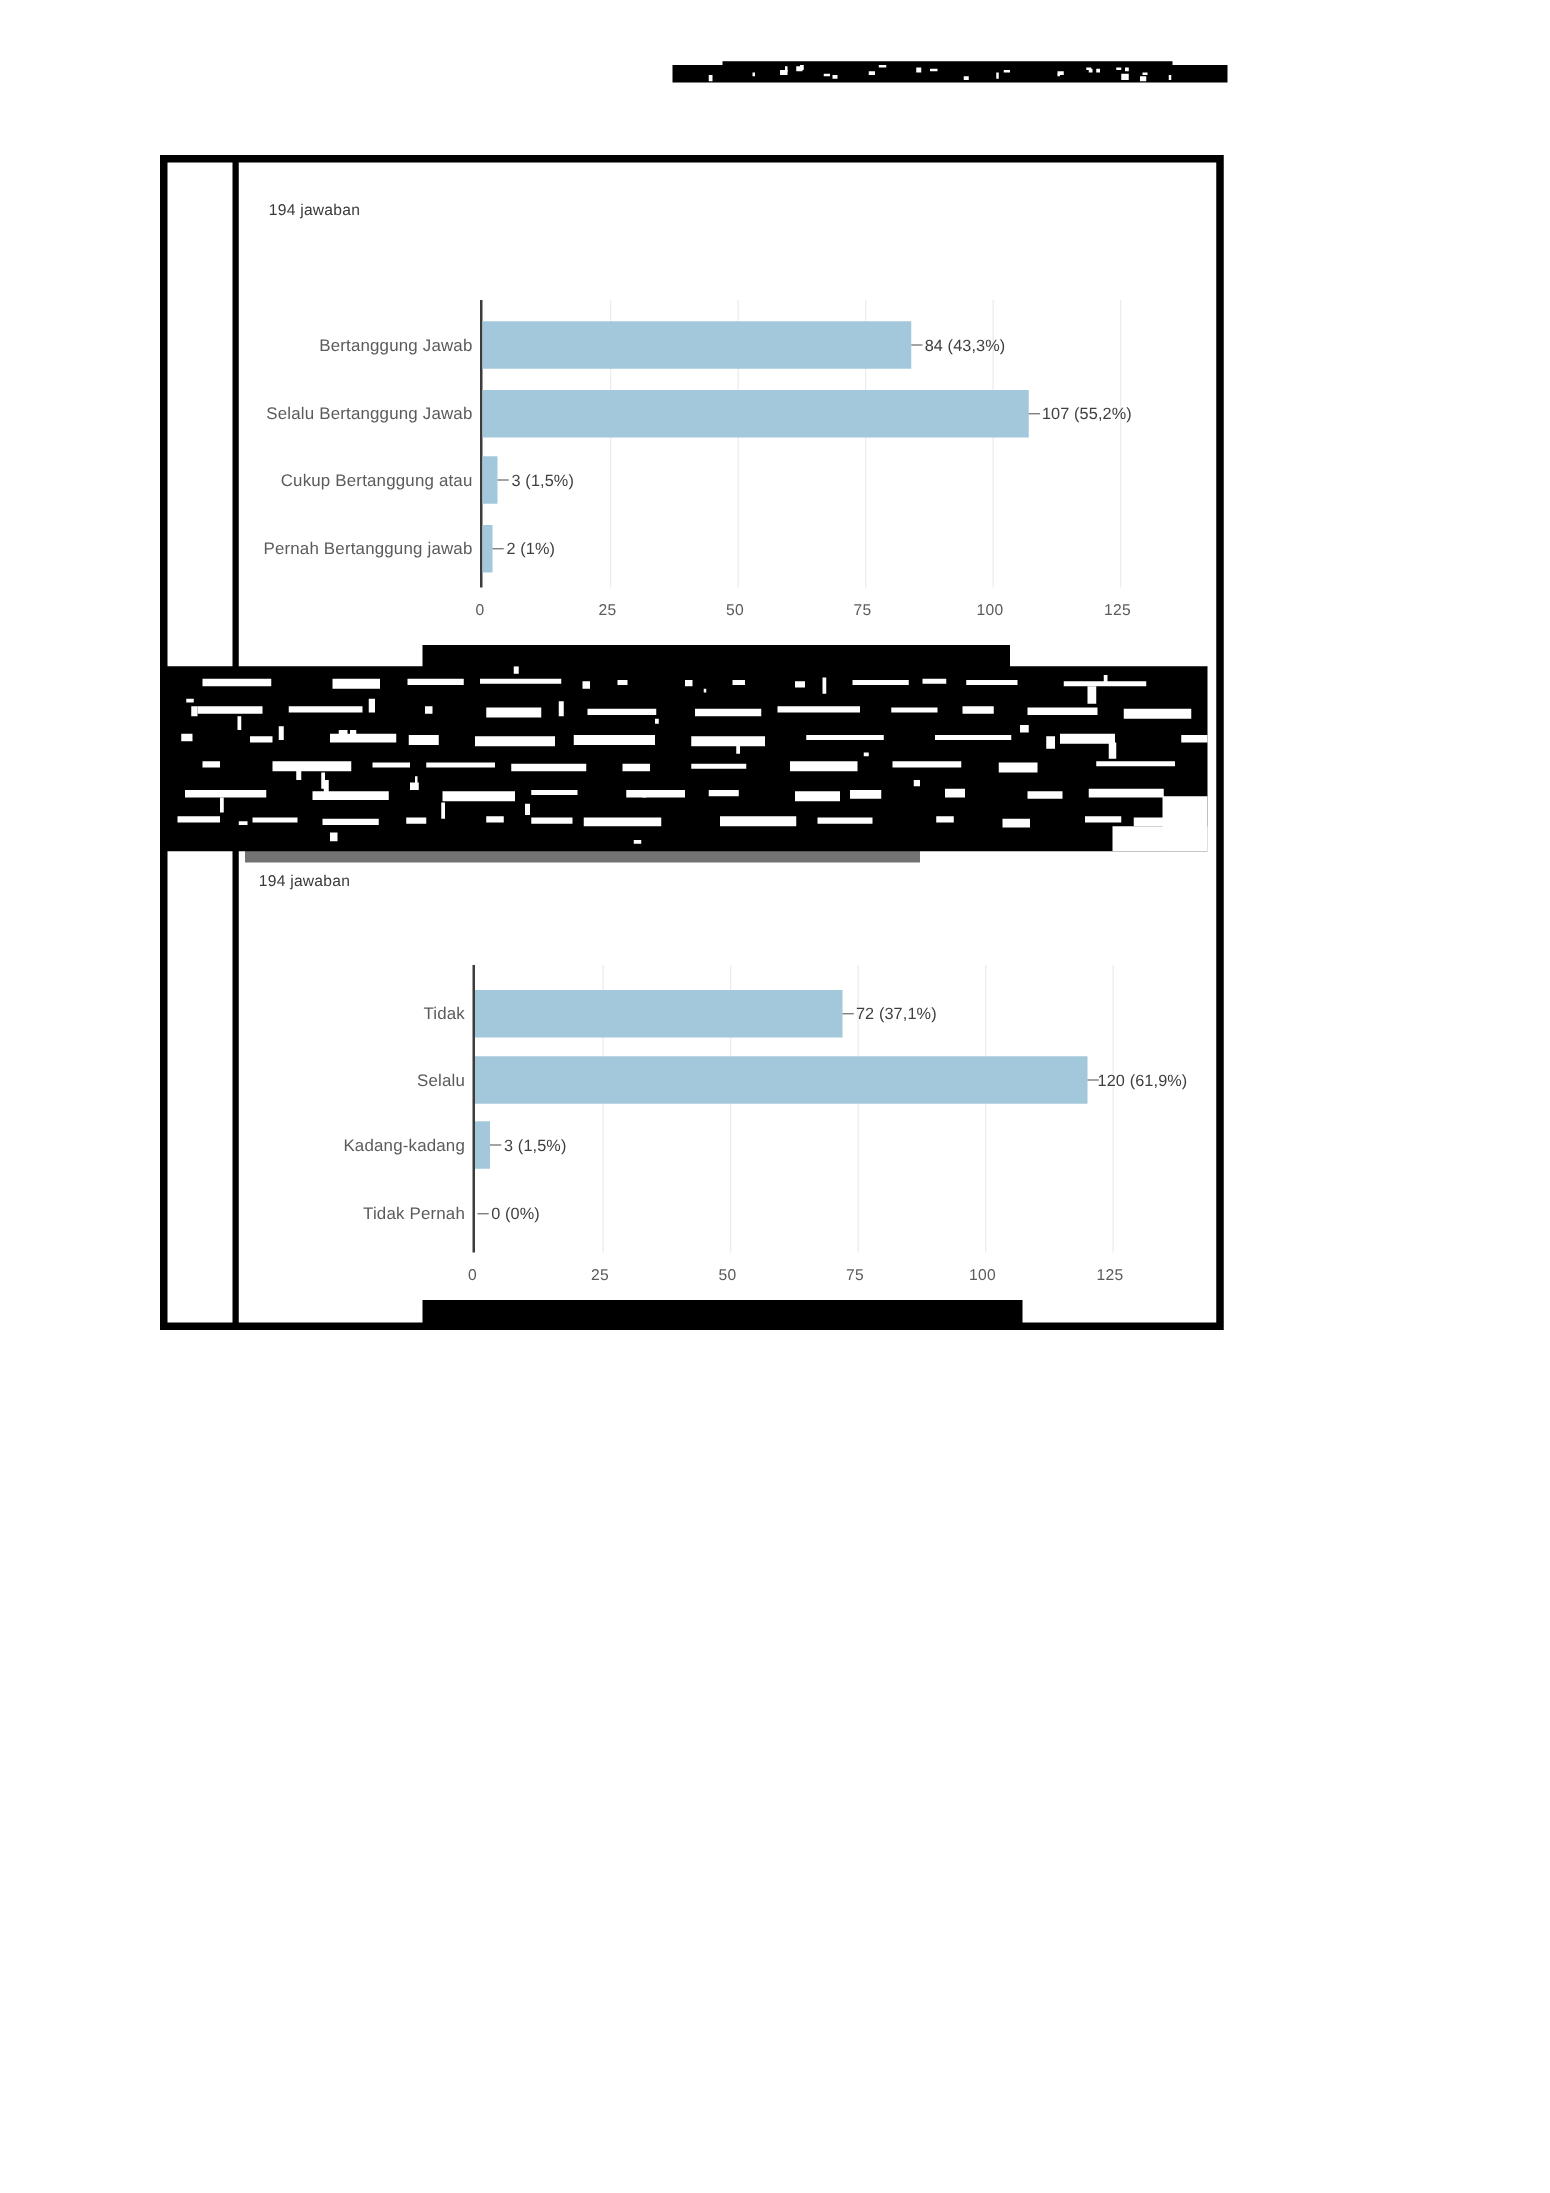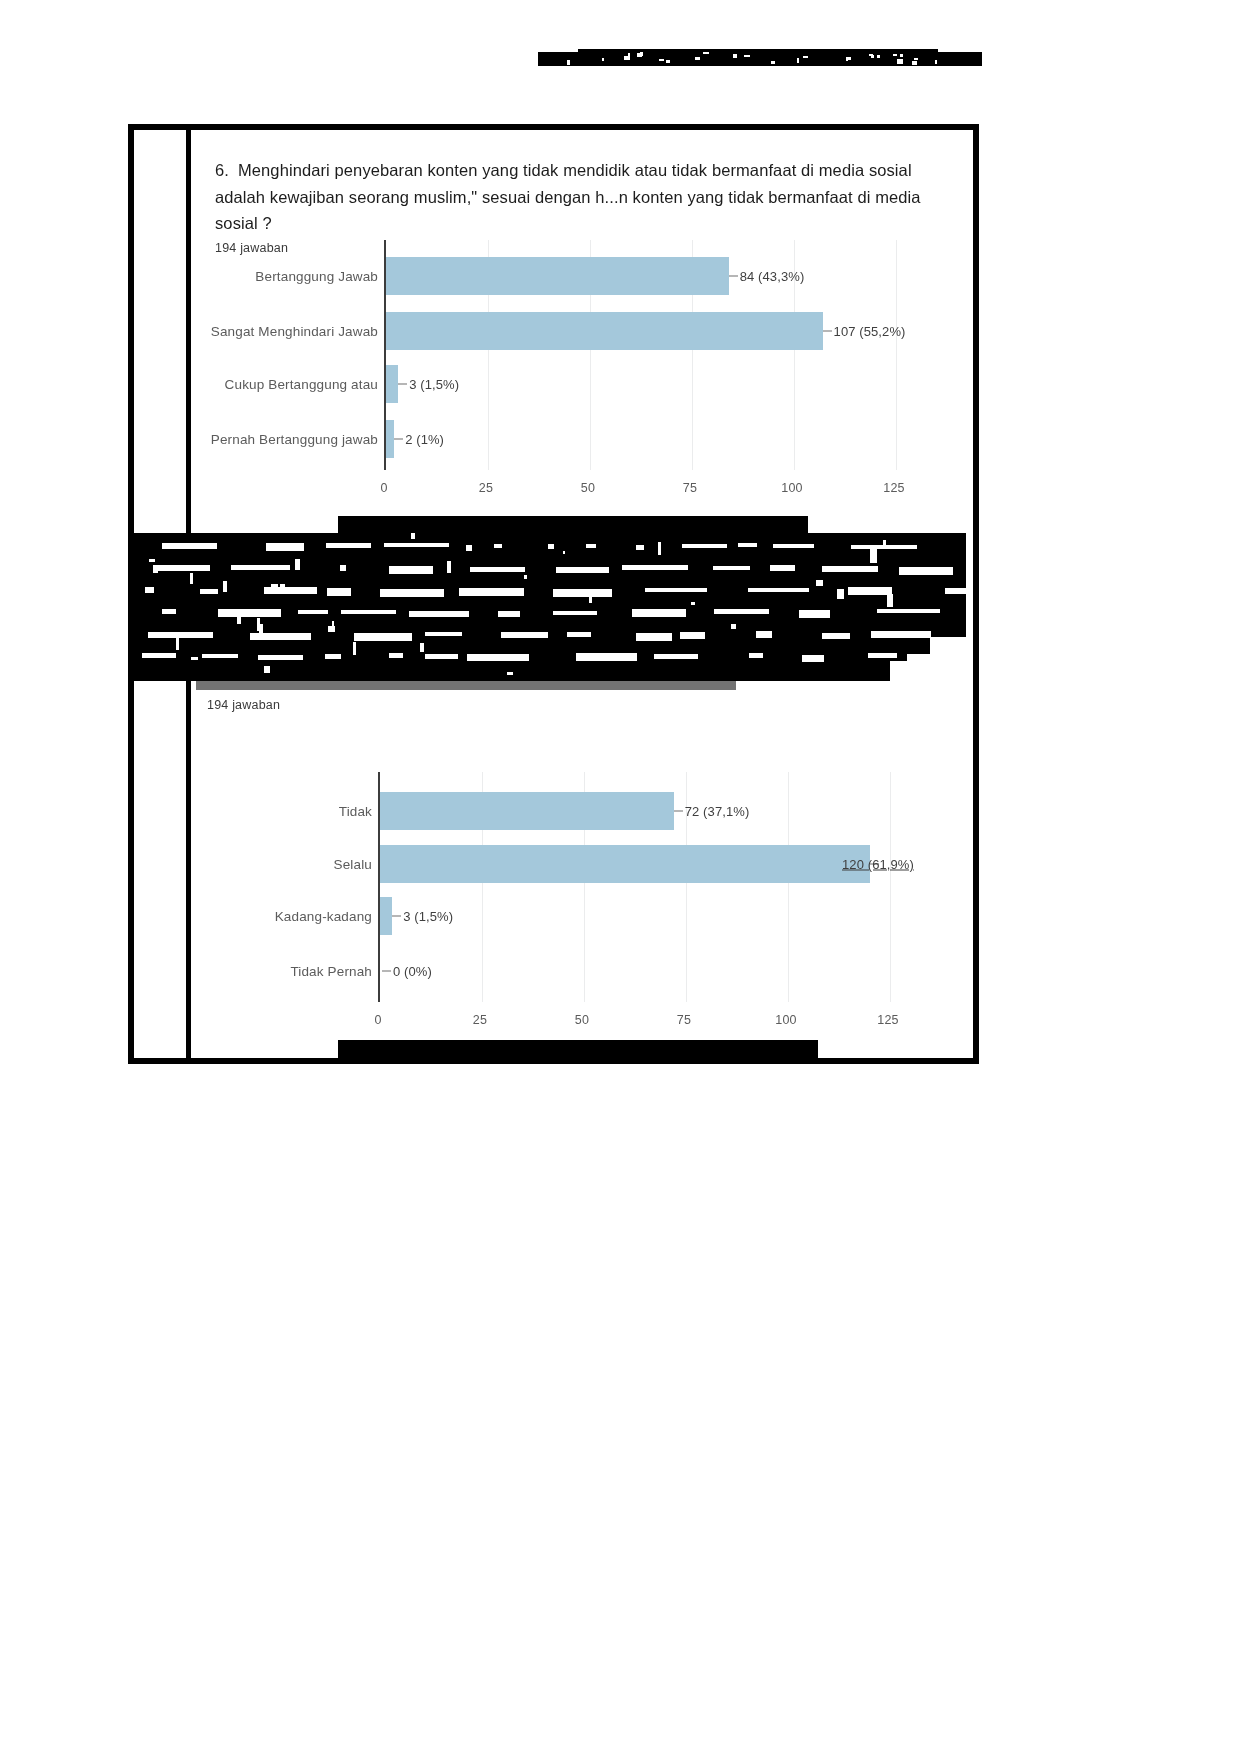--- a/index.html
+++ b/index.html
@@ -162,39 +162,36 @@
       <div style="position: absolute; background: rgb(255, 255, 255); left: 376px; top: 11px; width: 4px; height: 2px;"></div>
       <div style="position: absolute; background: rgb(255, 255, 255); left: 355px; top: 7px; width: 4px; height: 2px;"></div>
       <div style="position: absolute; background: rgb(255, 255, 255); left: 333px; top: 8px; width: 3px; height: 3px;"></div>
     </div>
 
   <div class="scan-frame"></div>
   <div class="gutter-rule"></div>
   <div class="gutter-nick"></div>
 
   <div class="qblock" style="left:215px;top:157px;">
-    <div class="qtext">
-      <span class="num">6.</span><span>Menghindari penyebaran konten yang tidak mendidik atau tidak bermanfaat di media sosial adalah kewajiban seorang muslim," sesuai dengan h...n konten yang tidak bermanfaat di media sosial ?</span>
-    </div>
     <div class="qsub">194 jawaban</div>
   </div>
 
   <div class="chart" id="chart0" style="left:0;top:0;">
       <div class="plot" style="left: 384px; top: 240px; width: 510px; height: 230px;">
         <div class="gridline" style="left: 102px;"></div>
         <div class="gridline" style="left: 204px;"></div>
         <div class="gridline" style="left: 306px;"></div>
         <div class="gridline" style="left: 408px;"></div>
         <div class="gridline" style="left: 510px;"></div>
       </div>
       <div class="cat-label" style="top: 276px; right: 862px;">Bertanggung Jawab</div>
       <div class="bar" style="left: 386px; top: 276px; width: 342.72px; height: 38px; background: rgb(164, 200, 219);"></div>
       <div class="leader" style="left: 728.72px; top: 276px;"></div>
       <div class="bar-val" style="left: 739.72px; top: 276px;">84 (43,3%)</div>
-      <div class="cat-label" style="top: 331px; right: 862px;">Sangat Menghindari Jawab</div>
+      <div class="cat-label" style="top: 331px; right: 862px;">Selalu Bertanggung Jawab</div>
       <div class="bar" style="left: 386px; top: 331px; width: 436.56px; height: 38px; background: rgb(164, 200, 219);"></div>
       <div class="leader" style="left: 822.56px; top: 331px;"></div>
       <div class="bar-val" style="left: 833.56px; top: 331px;">107 (55,2%)</div>
       <div class="cat-label" style="top: 384px; right: 862px;">Cukup Bertanggung atau</div>
       <div class="bar" style="left: 386px; top: 384px; width: 12.24px; height: 38px; background: rgb(164, 200, 219);"></div>
       <div class="leader" style="left: 398.24px; top: 384px;"></div>
       <div class="bar-val" style="left: 409.24px; top: 384px;">3 (1,5%)</div>
       <div class="cat-label" style="top: 439px; right: 862px;">Pernah Bertanggung jawab</div>
       <div class="bar" style="left: 386px; top: 439px; width: 8.16px; height: 38px; background: rgb(164, 200, 219);"></div>
       <div class="leader" style="left: 394.16px; top: 439px;"></div>
@@ -330,21 +327,21 @@
         <div class="gridline" style="left: 408px;"></div>
         <div class="gridline" style="left: 510px;"></div>
       </div>
       <div class="cat-label" style="top: 811px; right: 868px;">Tidak</div>
       <div class="bar" style="left: 380px; top: 811px; width: 293.76px; height: 38px; background: rgb(164, 200, 219);"></div>
       <div class="leader" style="left: 673.76px; top: 811px;"></div>
       <div class="bar-val" style="left: 684.76px; top: 811px;">72 (37,1%)</div>
       <div class="cat-label" style="top: 864px; right: 868px;">Selalu</div>
       <div class="bar" style="left: 380px; top: 864px; width: 489.6px; height: 38px; background: rgb(164, 200, 219);"></div>
       <div class="leader" style="left: 869.6px; top: 864px;"></div>
-      <div class="bar-val" style="left: 842px; top: 864px; text-decoration: underline;">120 (61,9%)</div>
+      <div class="bar-val" style="left: 878px; top: 864px;">120 (61,9%)</div>
       <div class="cat-label" style="top: 916px; right: 868px;">Kadang-kadang</div>
       <div class="bar" style="left: 380px; top: 916px; width: 12.24px; height: 38px; background: rgb(164, 200, 219);"></div>
       <div class="leader" style="left: 392.24px; top: 916px;"></div>
       <div class="bar-val" style="left: 403.24px; top: 916px;">3 (1,5%)</div>
       <div class="cat-label" style="top: 971px; right: 868px;">Tidak Pernah</div>
       <div class="leader" style="left: 382px; top: 971px;"></div>
       <div class="bar-val" style="left: 393px; top: 971px;">0 (0%)</div>
       <div class="xtick" style="left: 378px; top: 1013px;">0</div>
       <div class="xtick" style="left: 480px; top: 1013px;">25</div>
       <div class="xtick" style="left: 582px; top: 1013px;">50</div>

